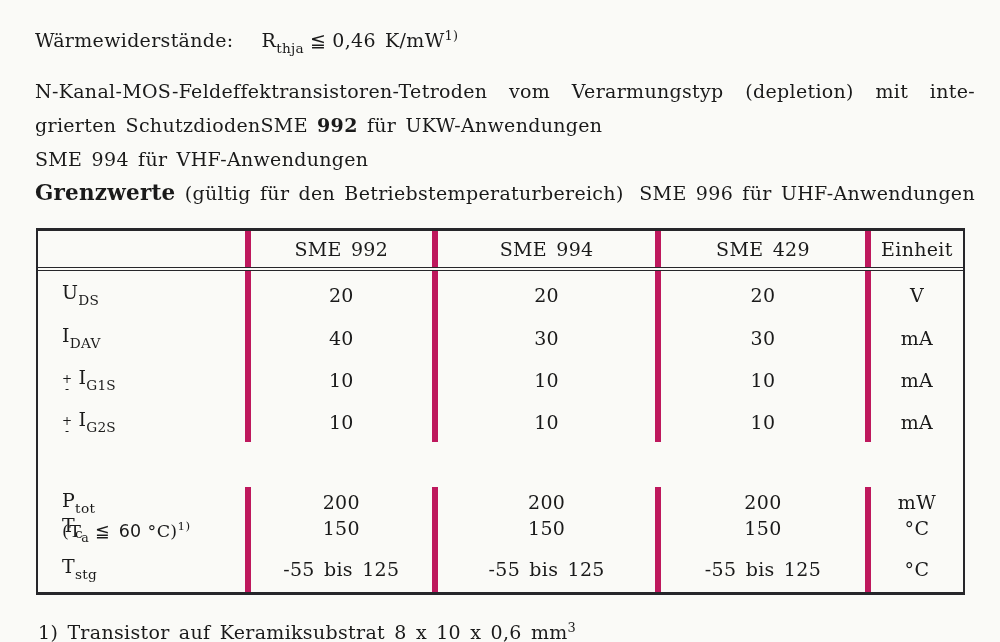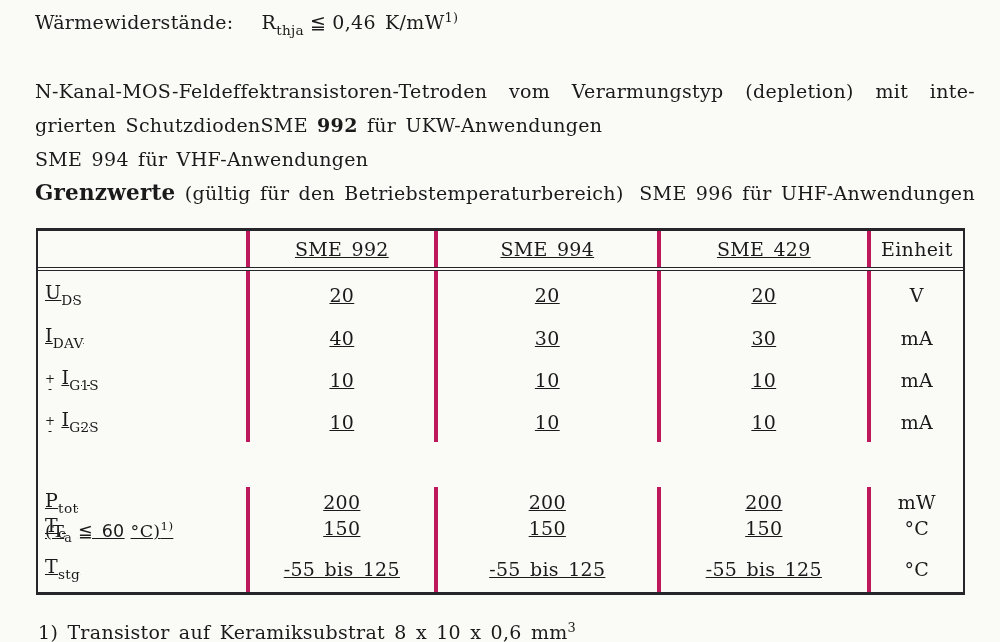--- a/index.html
+++ b/index.html
@@ -10,21 +10,21 @@
     color: #1a1a1a;
     position: relative;
     overflow: hidden;
     word-spacing: 0.18em;
     letter-spacing: 0.02em;
   }
   .page { position: absolute; inset: 0; }
 
   
   .line-thermal {
-    position: absolute; left: 35px; top: 10px;
+    position: absolute; left: 35px; top: 28px;
     font-size: 19px; white-space: nowrap;
   }
   .line-thermal .formula { margin-left: 28px; }
   .ssub { font-size: 0.72em; vertical-align: -0.45em; letter-spacing: 0.02em; }
   .ssup { font-size: 0.68em; vertical-align: 0.55em; }
   .rel  { font-family: "DejaVu Sans", sans-serif; padding: 0 6px; }
 
   
   .para { position: absolute; left: 35px; top: 80px; width: 940px; font-size: 19px; }
   .pline { height: 34px; }
@@ -44,26 +44,26 @@
     border-bottom-width: 3px;
     font-size: 19px;
     background: transparent;
   }
   .trow { display: flex; align-items: stretch; }
   .thead { height: 40px; border-bottom: 4px double #26262a; }
   .cell {
     display: flex; align-items: center; justify-content: center;
     overflow: visible;
   }
-  .c0 { width: 220px; justify-content: flex-start; padding-left: 7px; }
+  .c0 { width: 220px; justify-content: flex-start; padding-left: 24px; }
   .c1 { width: 195px; }
   .c2 { width: 232px; }
   .c3 { width: 218px; }
   .c4 { width: 96px; }
-  .c0, .c1, .c2, .c3 { border-right: 4px solid #be185d; text-decoration: underline; }
+  .c0, .c1, .c2, .c3 { border-right: 6px solid #be185d; }
   .r0 { height: 47px; }
   .r1 { height: 40px; }
   .r2 { height: 43px; }
   .r3 { height: 41px; }
   .r4 { height: 68px; }
   .r5 { height: 36px; }
   .r6 { height: 46px; }
   .has-cond .cell { align-items: flex-start; padding-top: 4px; margin-top: 45px; }
   .has-cond .c0 { display: block; padding-top: 2px; }
   .plabel { white-space: nowrap; }

